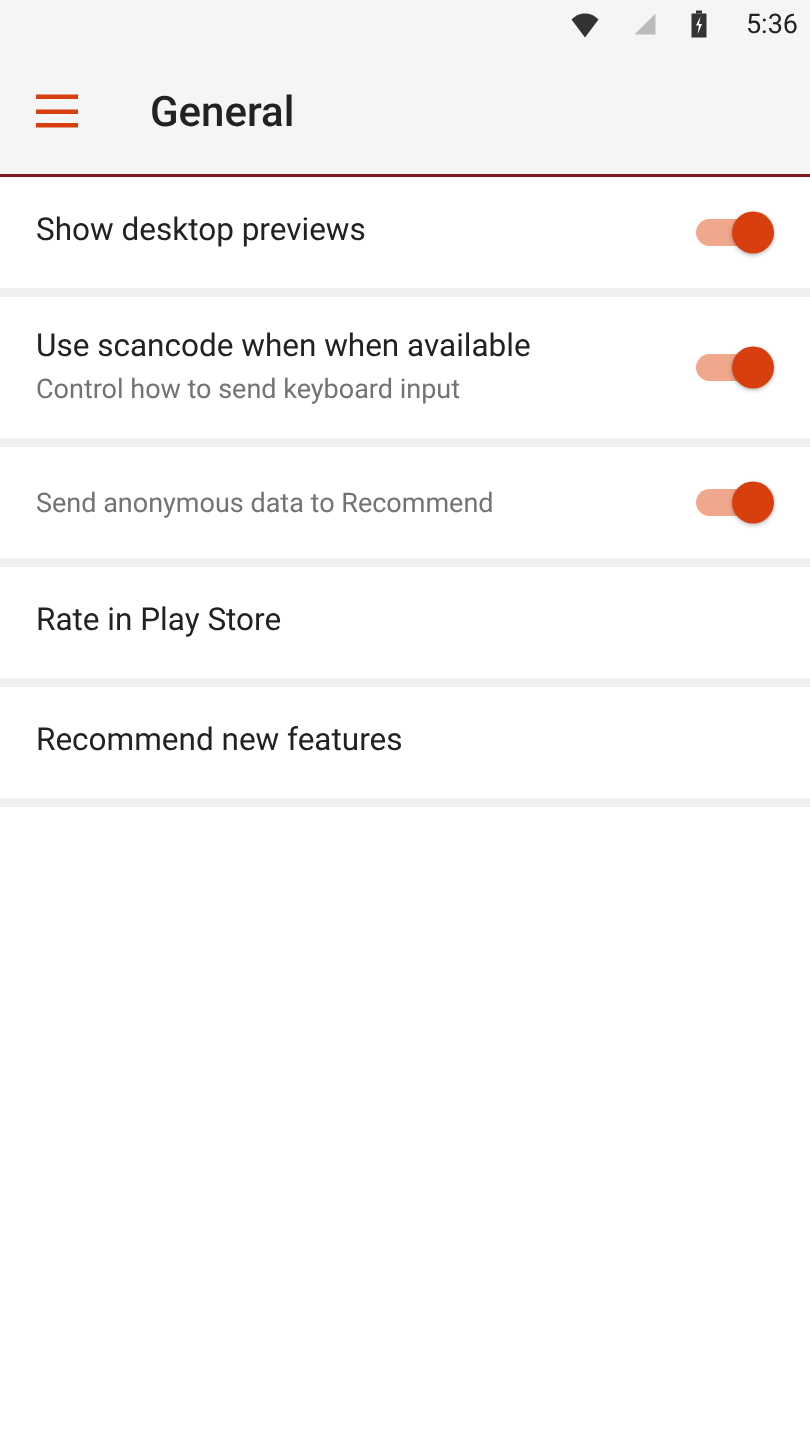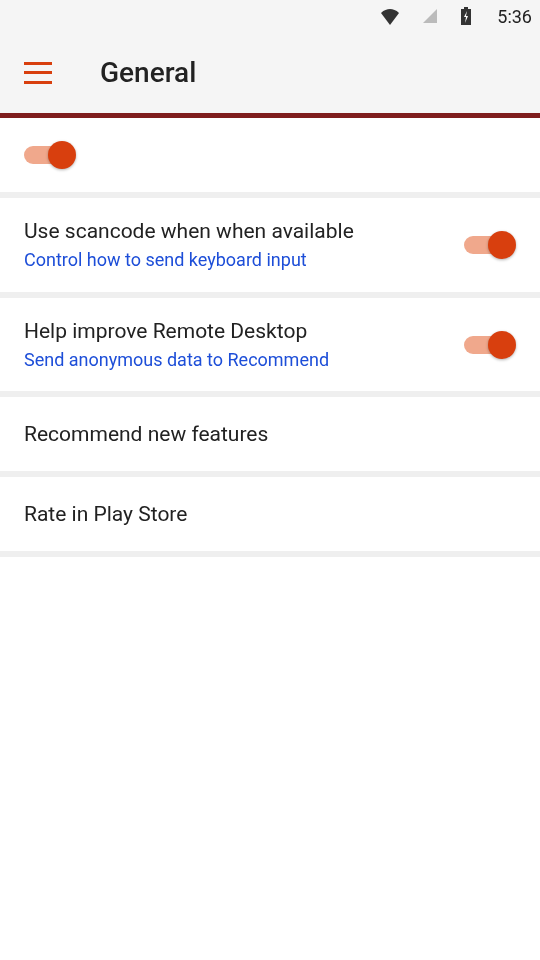--- a/index.html
+++ b/index.html
@@ -28,21 +28,21 @@
       color: #222;
       margin-left: 4px;
       font-weight: 400;
     }
     .appbar {
       height: 86px;
       background: #f5f5f5;
       display: flex;
       align-items: center;
       padding: 0 24px;
-      border-bottom: 5px solid #7f1d1d;
+      border-bottom: 2px solid #7f1d1d;
     }
     .hamburger {
       width: 28px;
       height: 22px;
       display: flex;
       flex-direction: column;
       justify-content: space-between;
       cursor: pointer;
     }
     .hamburger span {
@@ -72,21 +72,21 @@
       flex: 1;
     }
     .setting-title {
       font-size: 21px;
       color: #222;
       font-weight: 400;
       line-height: 1.3;
     }
     .setting-subtitle {
       font-size: 18px;
-      color: #1d4ed8;
+      color: #737373;
       margin-top: 3px;
       line-height: 1.3;
     }
     .toggle {
       width: 52px;
       height: 28px;
       position: relative;
       flex-shrink: 0;
       cursor: pointer;
     }
@@ -136,53 +136,55 @@
     <span></span>
     <span></span>
     <span></span>
   </div>
   <h1>General</h1>
 </div>
 
 <div class="content">
 
   <div class="setting-row">
+    <div class="setting-text">
+      <div class="setting-title">Show desktop previews</div>
+    </div>
     <div class="toggle">
       <div class="toggle-track"></div>
       <div class="toggle-thumb"></div>
     </div>
   </div>
 
   <div class="setting-row">
     <div class="setting-text">
       <div class="setting-title">Use scancode when when available</div>
       <div class="setting-subtitle">Control how to send keyboard input</div>
     </div>
     <div class="toggle">
       <div class="toggle-track"></div>
       <div class="toggle-thumb"></div>
     </div>
   </div>
 
   <div class="setting-row">
     <div class="setting-text">
-      <div class="setting-title">Help improve Remote Desktop</div>
       <div class="setting-subtitle">Send anonymous data to Recommend</div>
     </div>
     <div class="toggle">
       <div class="toggle-track"></div>
       <div class="toggle-thumb"></div>
     </div>
   </div>
 
   <div class="setting-row">
     <div class="setting-text">
-      <div class="setting-title">Recommend new features</div>
+      <div class="setting-title">Rate in Play Store</div>
     </div>
   </div>
 
   <div class="setting-row">
     <div class="setting-text">
-      <div class="setting-title">Rate in Play Store</div>
+      <div class="setting-title">Recommend new features</div>
     </div>
   </div>
 
 </div>
 
 </body></html>

